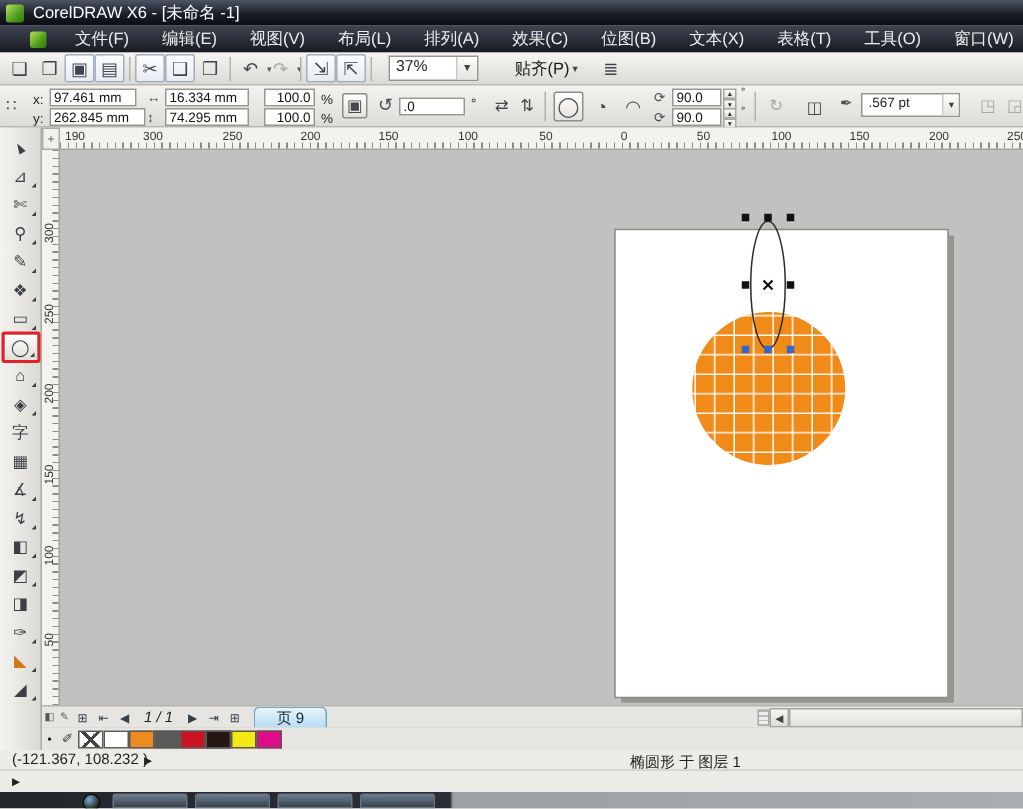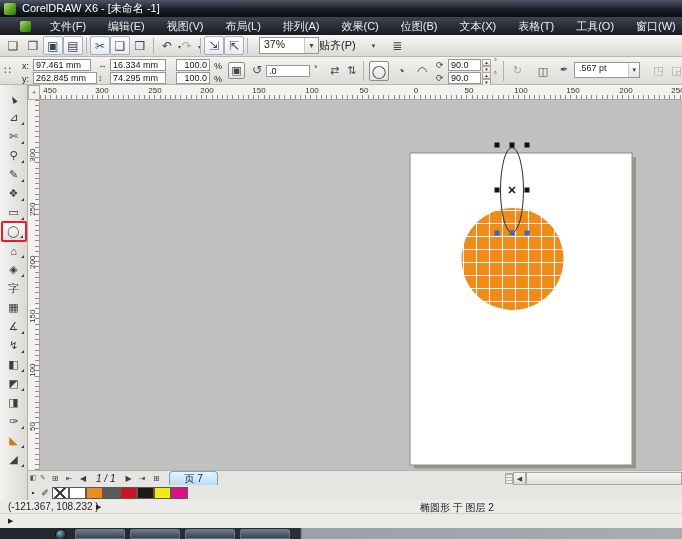--- a/index.html
+++ b/index.html
@@ -29,21 +29,21 @@
   .tbtn.boxed{border:1px solid #a3b0bf;background:linear-gradient(#fefefe,#e7ebf0);border-radius:2px;}
   .tbtn.dim{color:#a9a8a4;}
   .tbtn.arrow::after{content:"▾";font-size:6px;color:#555;position:absolute;right:-4px;top:7px;}
   .tbtn.sep{width:7px;}
   .tbtn.sep::before{content:"";width:1px;height:16px;background:#b3b1ab;display:block;margin:auto;}
   .combo{height:17px;border:1px solid #98968f;background:#fff;font-size:10.5px;color:#222;
     display:flex;align-items:flex-start;padding-left:4px;flex:0 0 auto;}
   .combo .arr{font-size:7px;color:#444;border-left:1px solid #c9c7c1;align-self:stretch;
     display:flex;align-items:center;padding:0 3px;margin-left:auto;
     background:linear-gradient(#fdfdfc,#e6e4df);}
-  .snapbtn{display:flex;align-items:center;gap:16px;font-size:11px;color:#1c1c1c;margin-left:0;text-align:center;}
+  .snapbtn{display:flex;align-items:center;gap:2px;font-size:11px;color:#1c1c1c;margin-left:24px;text-align:center;}
   .snapbtn .arr2{font-size:7px;color:#444;}
 
   
   .propbar{position:absolute;left:0;top:57px;width:682px;height:28px;
     background:linear-gradient(#f3f2ef,#dedcd7);border-bottom:1px solid #b9b7b1;}
   .plabel{position:absolute;font-size:9px;color:#222;}
   .picon{position:absolute;font-size:11px;color:#4a4f58;}
   .pfield{position:absolute;background:#fff;border:1px solid #99978f;font-size:9px;
     height:12px;line-height:10px;padding:0 2px;color:#111;}
   .pbtn{position:absolute;width:17px;height:17px;display:flex;align-items:center;justify-content:center;
@@ -270,21 +270,21 @@
       <span>.567 pt</span>
       <span class="arr">▾</span>
     </span>
     <span class="pbtn dim" style="left:650px;top:5px">◳</span>
     <span class="pbtn dim" style="left:668px;top:5px">◲</span>
   </div>
 
   <div class="ruler-corner">+</div>
   <div class="hruler">
 
-  <span class="rnum" style="left: 10px;">450</span>
+  <span class="rnum" style="left: 10px;">190</span>
       <span class="rnum" style="left: 62px;">300</span>
       <span class="rnum" style="left: 115px;">250</span>
       <span class="rnum" style="left: 167px;">200</span>
       <span class="rnum" style="left: 219px;">150</span>
       <span class="rnum" style="left: 272px;">100</span>
       <span class="rnum" style="left: 324px;">50</span>
       <span class="rnum" style="left: 376px;">0</span>
       <span class="rnum" style="left: 429px;">50</span>
       <span class="rnum" style="left: 481px;">100</span>
       <span class="rnum" style="left: 533px;">150</span>
@@ -397,21 +397,21 @@
   <div class="pagenav">
     <span class="nbtn tiny">◧</span>
     <span class="nbtn tiny">✎</span>
     <span class="nbtn">⊞</span>
     <span class="nbtn">⇤</span>
     <span class="nbtn">◀</span>
     <span class="counter">1 / 1</span>
     <span class="nbtn">▶</span>
     <span class="nbtn">⇥</span>
     <span class="nbtn">⊞</span>
-    <span class="ptab">页 7</span>
+    <span class="ptab">页 9</span>
     <span class="hscroll">
       <span class="hsplit"></span>
       <span class="hbtn">◀</span>
       <span class="hthumb"></span>
     </span>
   </div>
 
   <div class="palette">
     <span class="dotbtn">•</span>
     <span class="eyebtn">✐</span>
@@ -424,21 +424,21 @@
         <span class="swatch" style="background: rgb(203, 20, 33);"></span>
         <span class="swatch" style="background: rgb(36, 22, 19);"></span>
         <span class="swatch" style="background: rgb(242, 234, 18);"></span>
         <span class="swatch" style="background: rgb(224, 13, 138);"></span>
       </span>
   </div>
 
   <div class="status1">
     <span class="coords">(-121.367, 108.232 )</span>
     <span class="flyarr" style="position:absolute;left:96px;top:3px">▶</span>
-    <span class="objinfo">椭圆形 于 图层 2</span>
+    <span class="objinfo">椭圆形 于 图层 1</span>
   </div>
   <div class="status2">
     <span class="flyarr">▶</span>
   </div>
 
   <div class="taskbar">
     <span class="orb"></span>
     <span class="task-btn" style="left:75px"></span>
     <span class="task-btn" style="left:130px"></span>
     <span class="task-btn" style="left:185px"></span>

